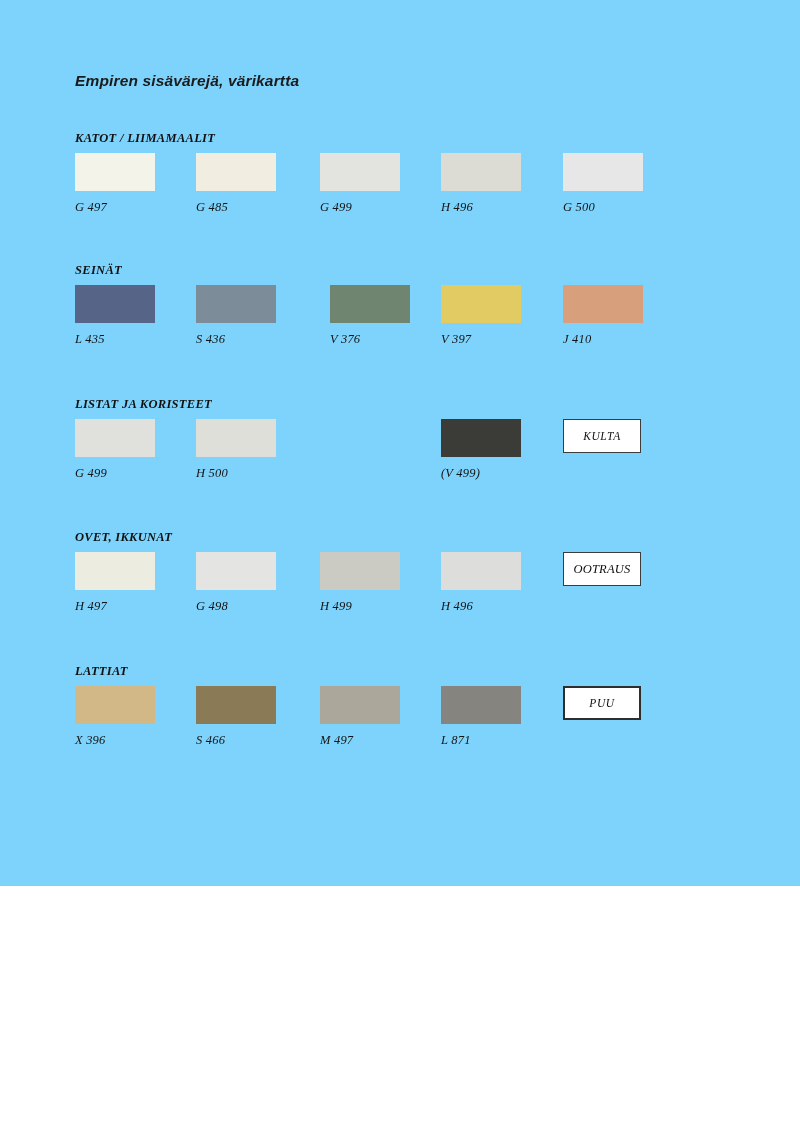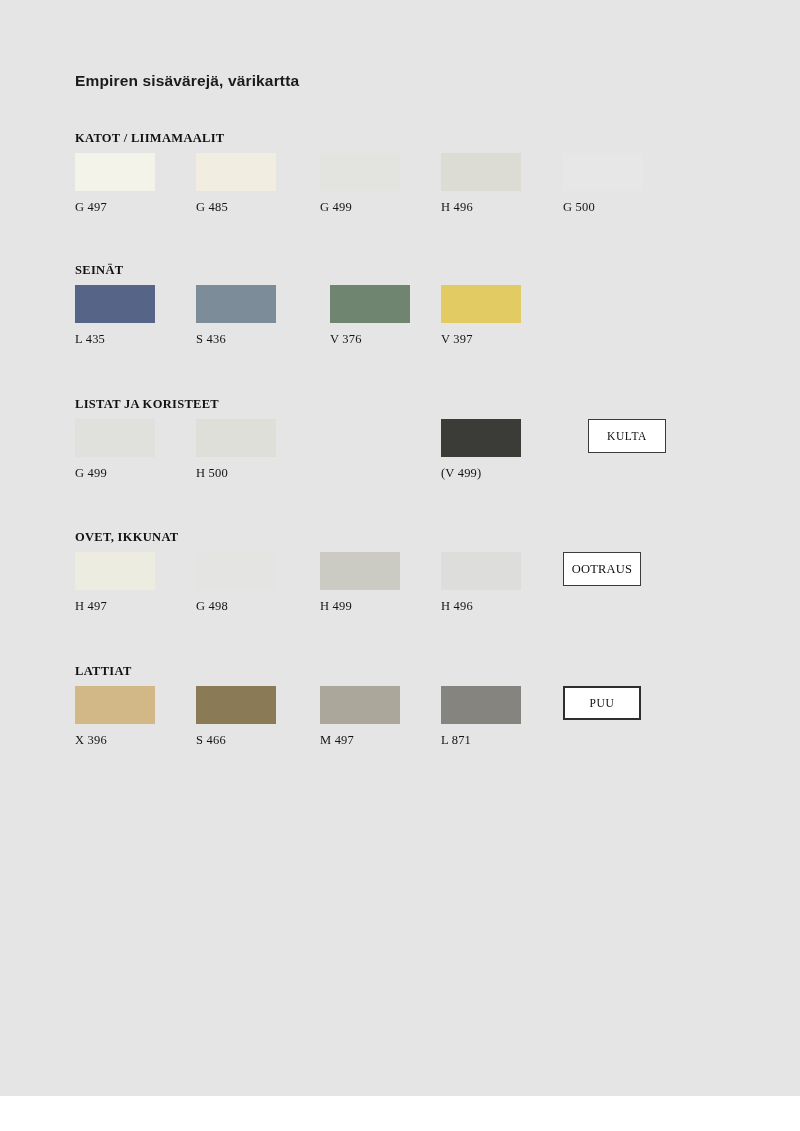--- a/index.html
+++ b/index.html
@@ -15,22 +15,23 @@
     color: #1a1a1a;
     position: relative;
     overflow: hidden;
   }
 
   .page {
     position: absolute;
     left: 0;
     top: 0;
     width: 800px;
-    height: 1096px;
-    background: #e5e5e5;
+    height: 886px;
+    background: #7dd3fc;
+    font-style: italic;
   }
 
   .doc-title {
     position: absolute;
     left: 75px;
     top: 72px;
     font-family: "Liberation Sans", sans-serif;
     font-size: 15.5px;
     font-weight: 700;
     letter-spacing: 0.15px;
@@ -171,39 +172,43 @@
             <div class="code">S 436</div>
           </div>
           <div class="cell" style="left: 320px; margin-left: 10px;">
             <div class="swatch" style="background: rgb(111, 133, 112);"></div>
             <div class="code">V 376</div>
           </div>
           <div class="cell" style="left: 441px;">
             <div class="swatch" style="background: rgb(226, 203, 98);"></div>
             <div class="code">V 397</div>
           </div>
+          <div class="cell" style="left: 563px;">
+            <div class="swatch" style="background: rgb(215, 159, 123);"></div>
+            <div class="code">J 410</div>
+          </div>
         </div>
       </div>
       <div class="section" style="top: 397px;">
         <div class="section-title">LISTAT JA KORISTEET</div>
         <div class="row">
           <div class="cell" style="left: 75px;">
             <div class="swatch" style="background: rgb(224, 224, 220);"></div>
             <div class="code">G 499</div>
           </div>
           <div class="cell" style="left: 196px;">
             <div class="swatch" style="background: rgb(222, 223, 217);"></div>
             <div class="code">H 500</div>
           </div>
           <div class="cell" style="left: 441px;">
             <div class="swatch" style="background: rgb(59, 59, 56);"></div>
             <div class="code">(V 499)</div>
           </div>
           <div class="cell" style="left: 563px;">
-            <div class="swatch outline" style="border-color: rgb(60, 60, 60); margin-left: 25px;">
+            <div class="swatch outline" style="border-color: rgb(60, 60, 60);">
               <span class="outline-label">KULTA</span>
             </div>
             <div class="code blank"></div>
           </div>
         </div>
       </div>
       <div class="section" style="top: 530px;">
         <div class="section-title">OVET, IKKUNAT</div>
         <div class="row">
           <div class="cell" style="left: 75px;">

